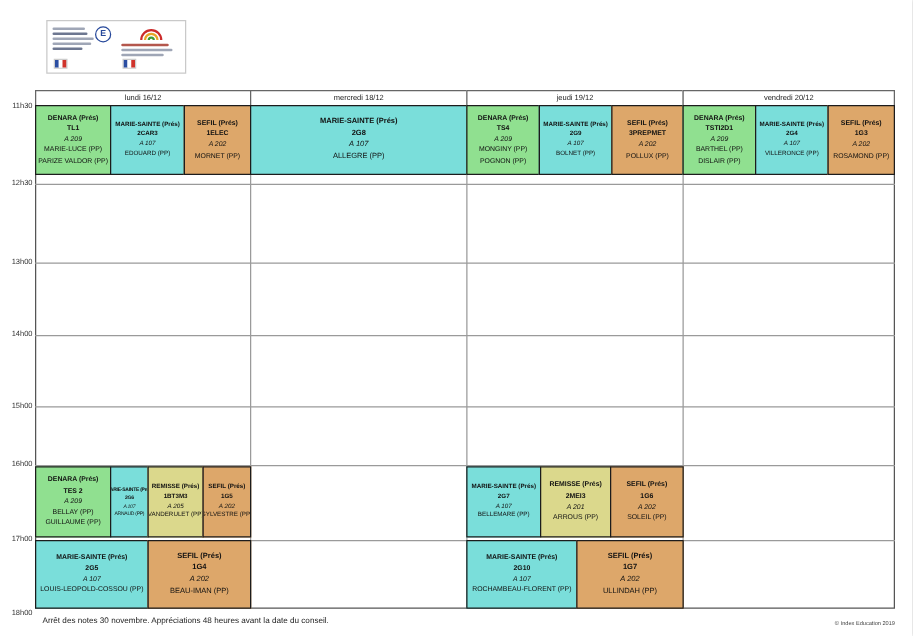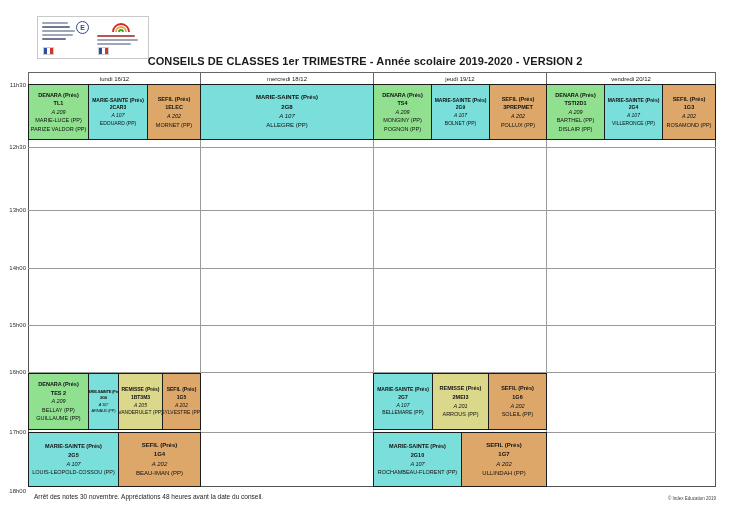--- a/index.html
+++ b/index.html
@@ -76,21 +76,20 @@
       <div class="tbar" style="width:88%"></div>
       <div class="tbar" style="width:72%"></div>
       <span class="flag">
           <i class="b"></i>
           <i class="w"></i>
           <i class="r"></i>
         </span>
     </div>
   </div>
 
-  <div class="title">CONSEILS DE CLASSES 1er TRIMESTRE - Année scolaire 2019-2020 - VERSION 2</div>
 
   <div class="outer"></div>
   <div class="hl dark" style="top:84px"></div>
   <div class="hl" style="top:147px"></div>
   <div class="hl" style="top:210px"></div>
   <div class="hl" style="top:268px"></div>
   <div class="hl" style="top:325px"></div>
   <div class="hl" style="top:372px"></div>
   <div class="hl" style="top:432px"></div>
   <div class="vl" style="left:200px"></div>

